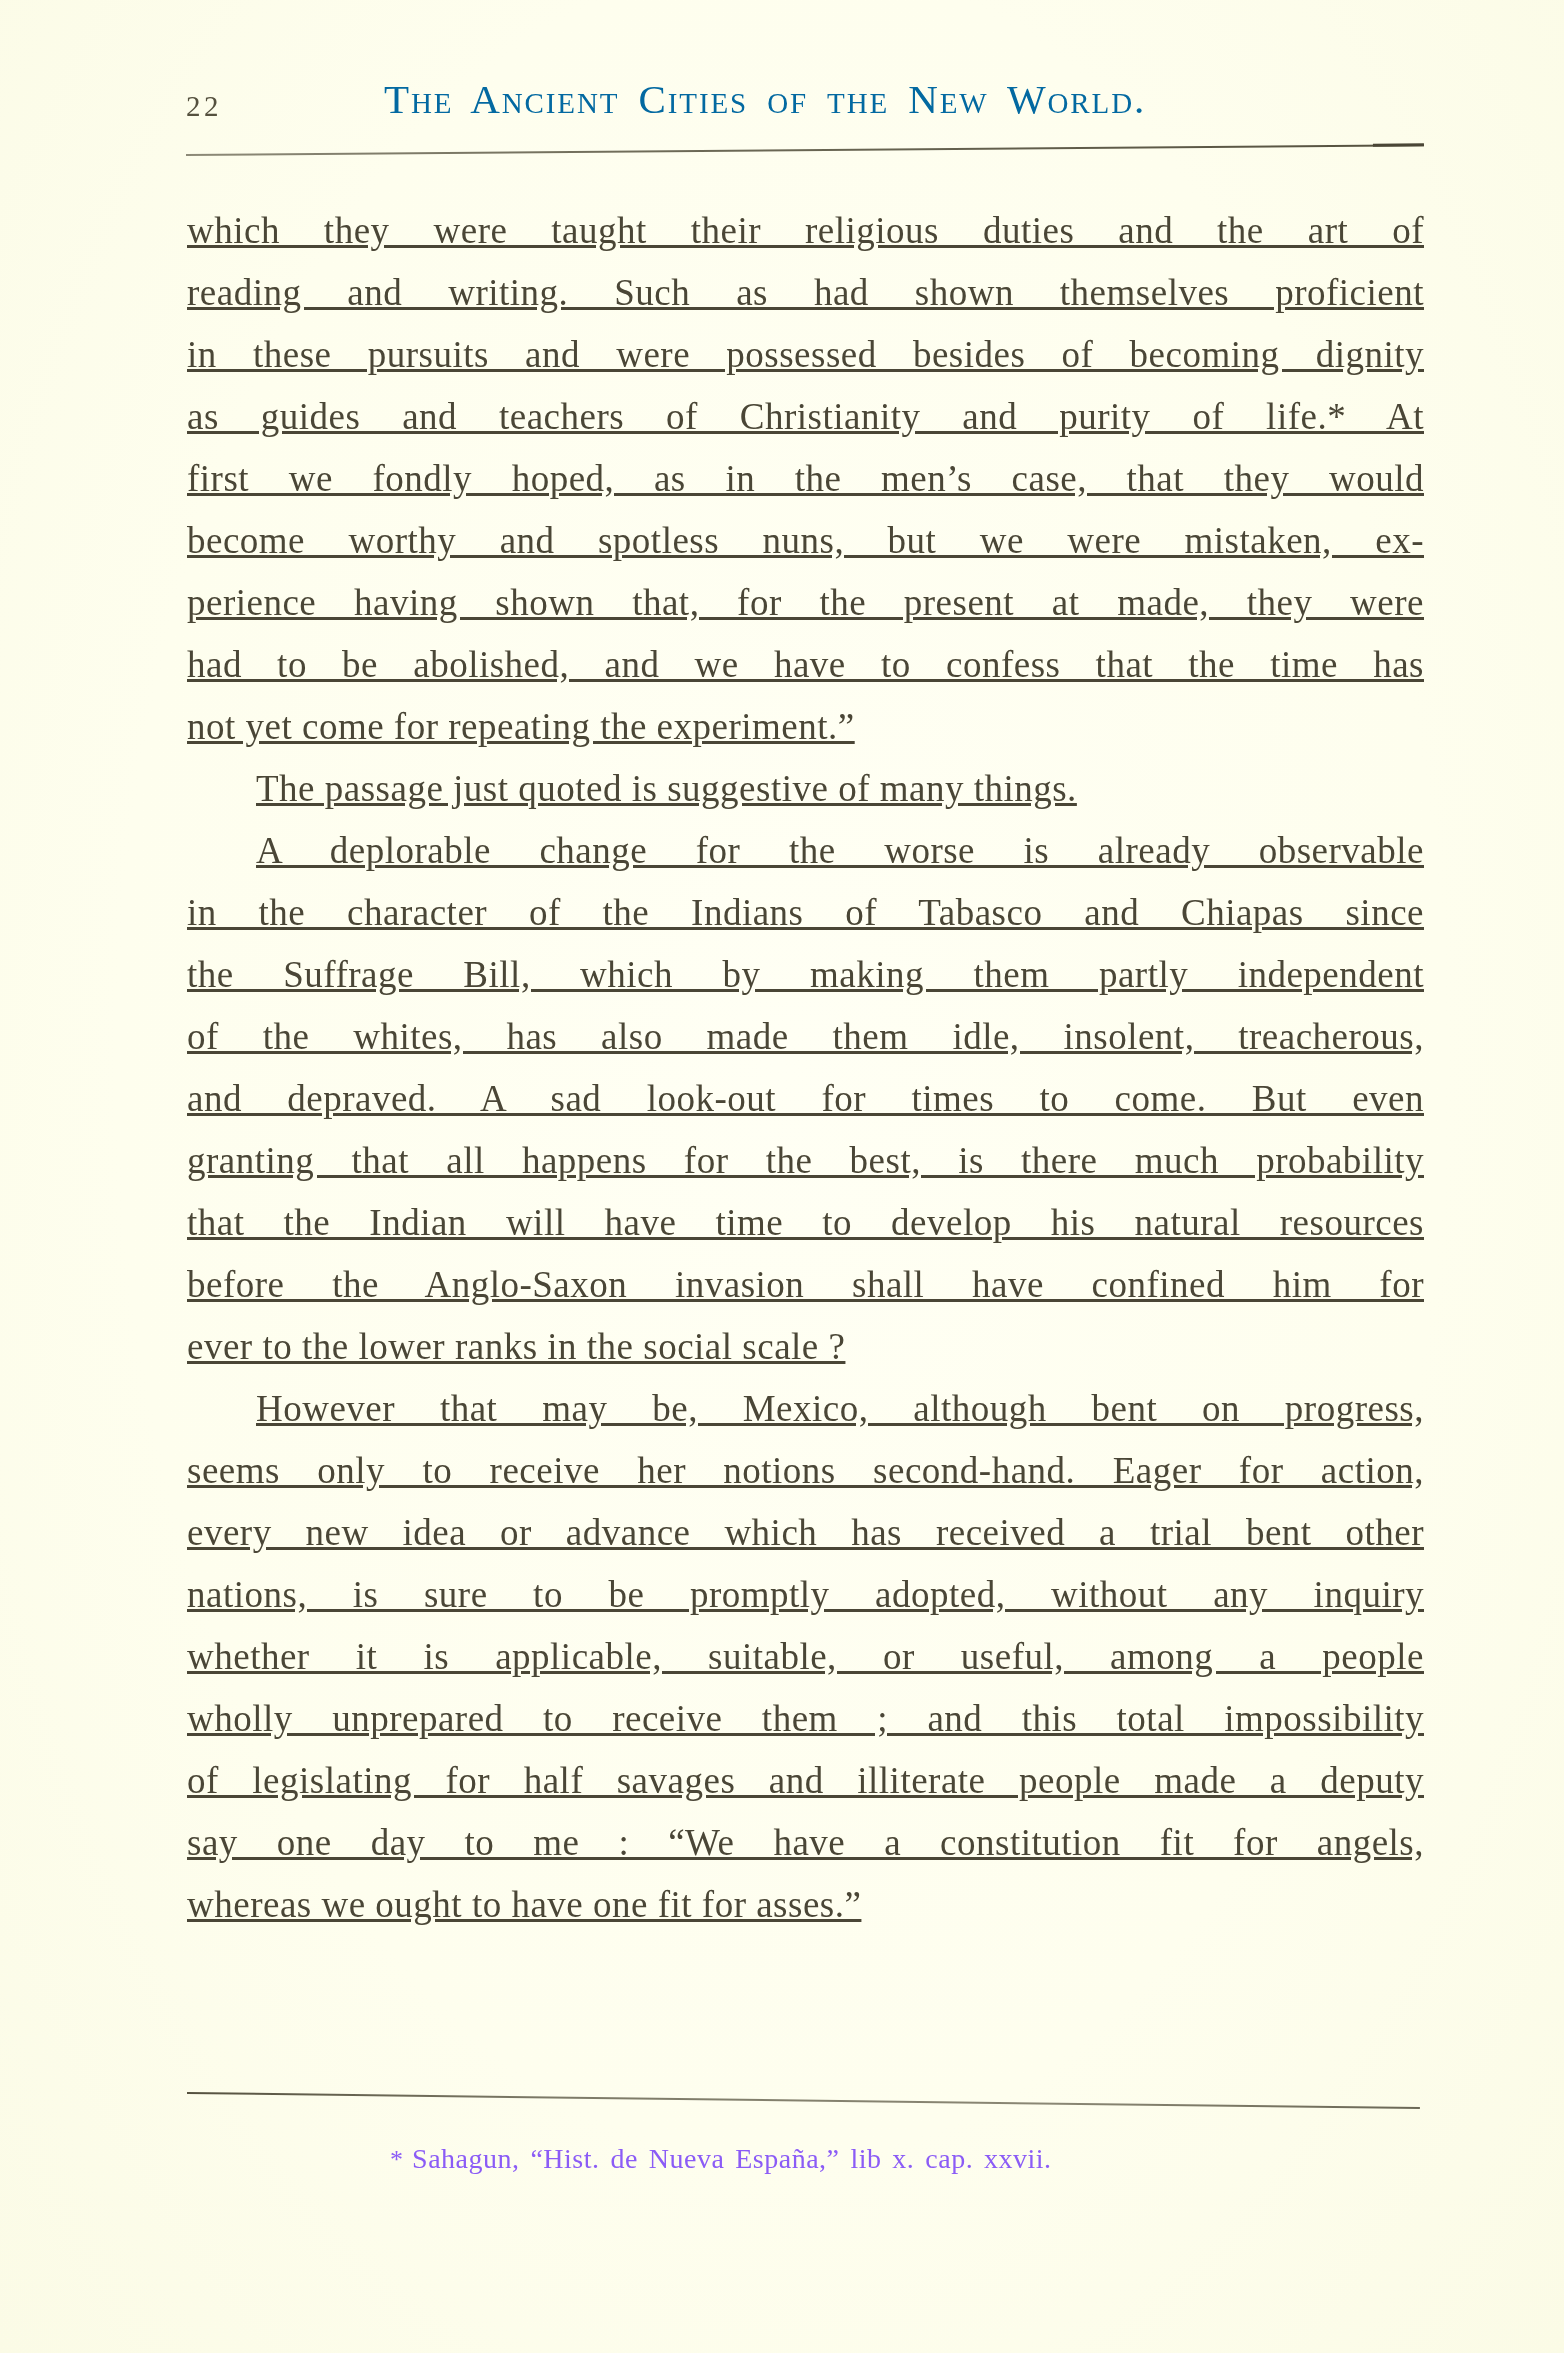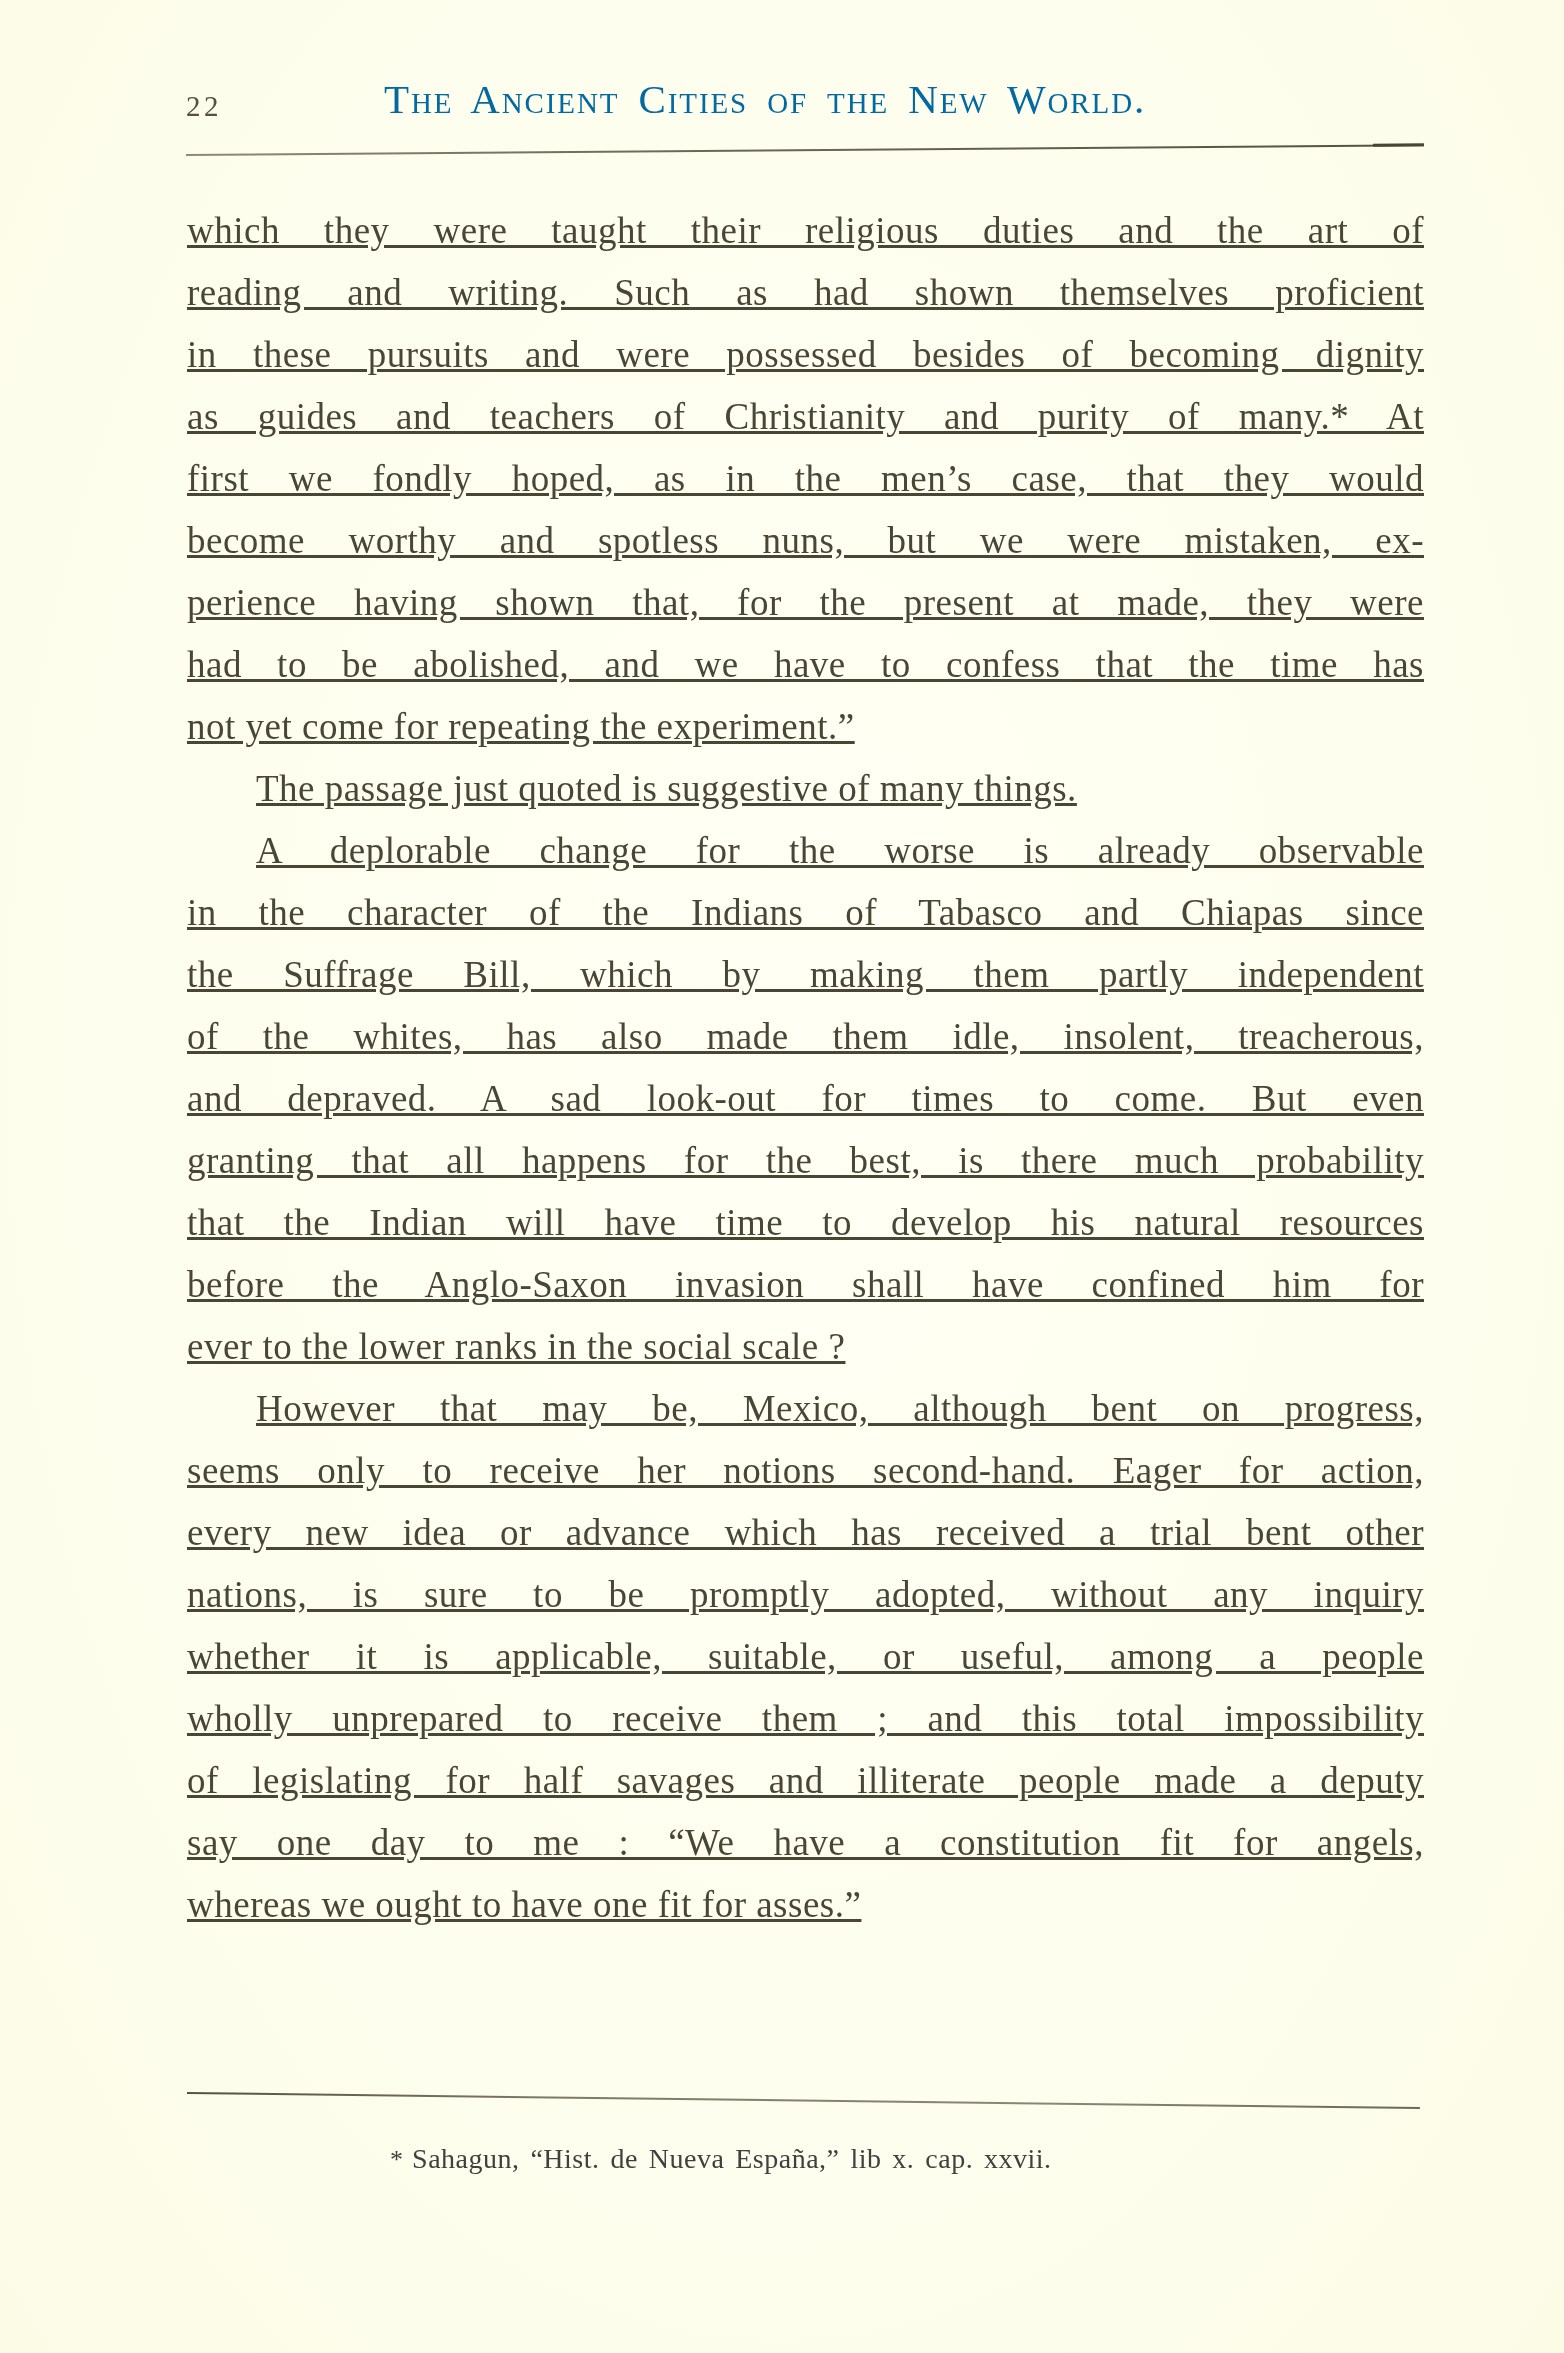--- a/index.html
+++ b/index.html
@@ -101,42 +101,42 @@
     transform-origin: left center;
   }
   .footnote {
     position: absolute;
     left: 390px;
     top: 2140px;
     font-size: 28px;
     line-height: 38px;
     letter-spacing: 0.5px;
     word-spacing: 3.4px;
-    color: #404040;
+    color: #8b5cf6;
     white-space: nowrap;
   }
   .footnote .marker {
     font-size: 26px;
     margin-right: 8.6px;
   }
 </style>
 </head>
 <body>
 
 <div class="page">
 
   <div class="page-number">22</div>
   <div class="running-title">The Ancient Cities of the New World.</div>
   <div class="header-rule"></div>
 
   <div class="body-text">
     <span class="line">which they were taught their religious duties and the art of</span>
     <span class="line">reading and writing. Such as had shown themselves proficient</span>
     <span class="line">in these pursuits and were possessed besides of becoming dignity</span>
-    <span class="line">as guides and teachers of Christianity and purity of many.* At</span>
+    <span class="line">as guides and teachers of Christianity and purity of life.* At</span>
     <span class="line">first we fondly hoped, as in the men’s case, that they would</span>
     <span class="line">become worthy and spotless nuns, but we were mistaken, ex-</span>
     <span class="line">perience having shown that, for the present at made, they were</span>
     <span class="line">had to be abolished, and we have to confess that the time has</span>
     <span class="line last">not yet come for repeating the experiment.”</span>
     <span class="line indent last">The passage just quoted is suggestive of many things.</span>
     <span class="line indent">A deplorable change for the worse is already observable</span>
     <span class="line">in the character of the Indians of Tabasco and Chiapas since</span>
     <span class="line">the Suffrage Bill, which by making them partly independent</span>
     <span class="line">of the whites, has also made them idle, insolent, treacherous,</span>

